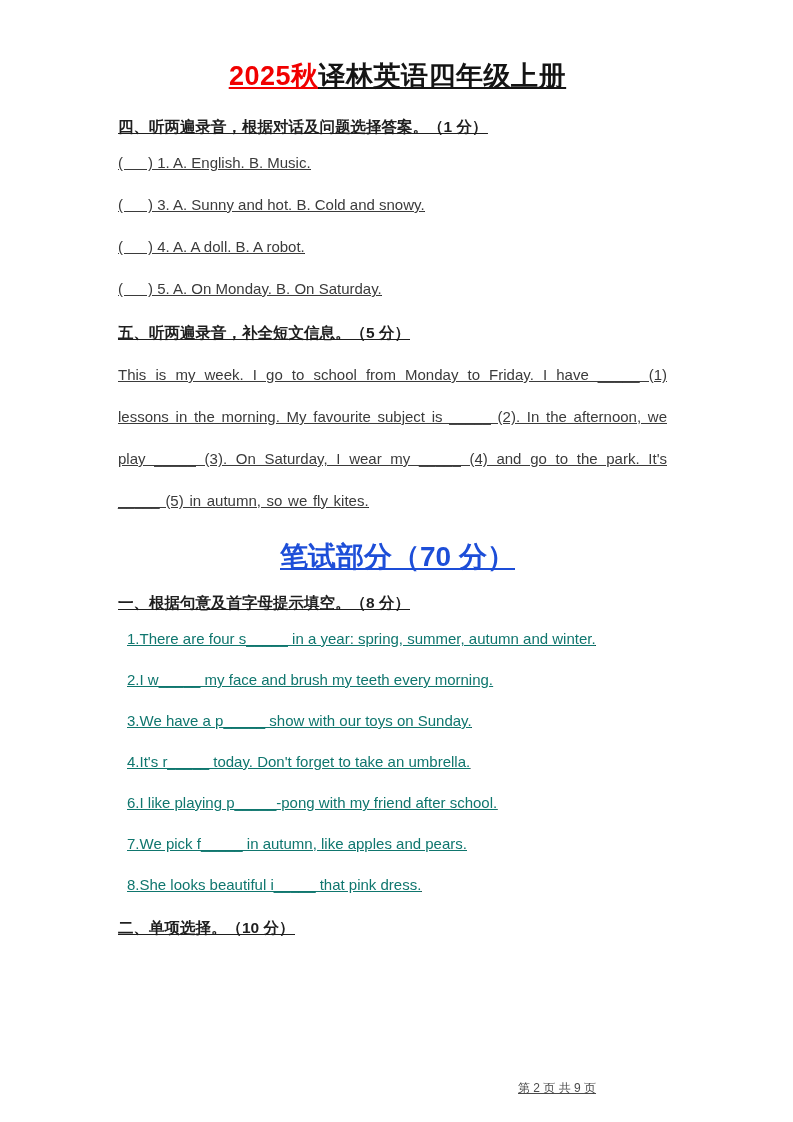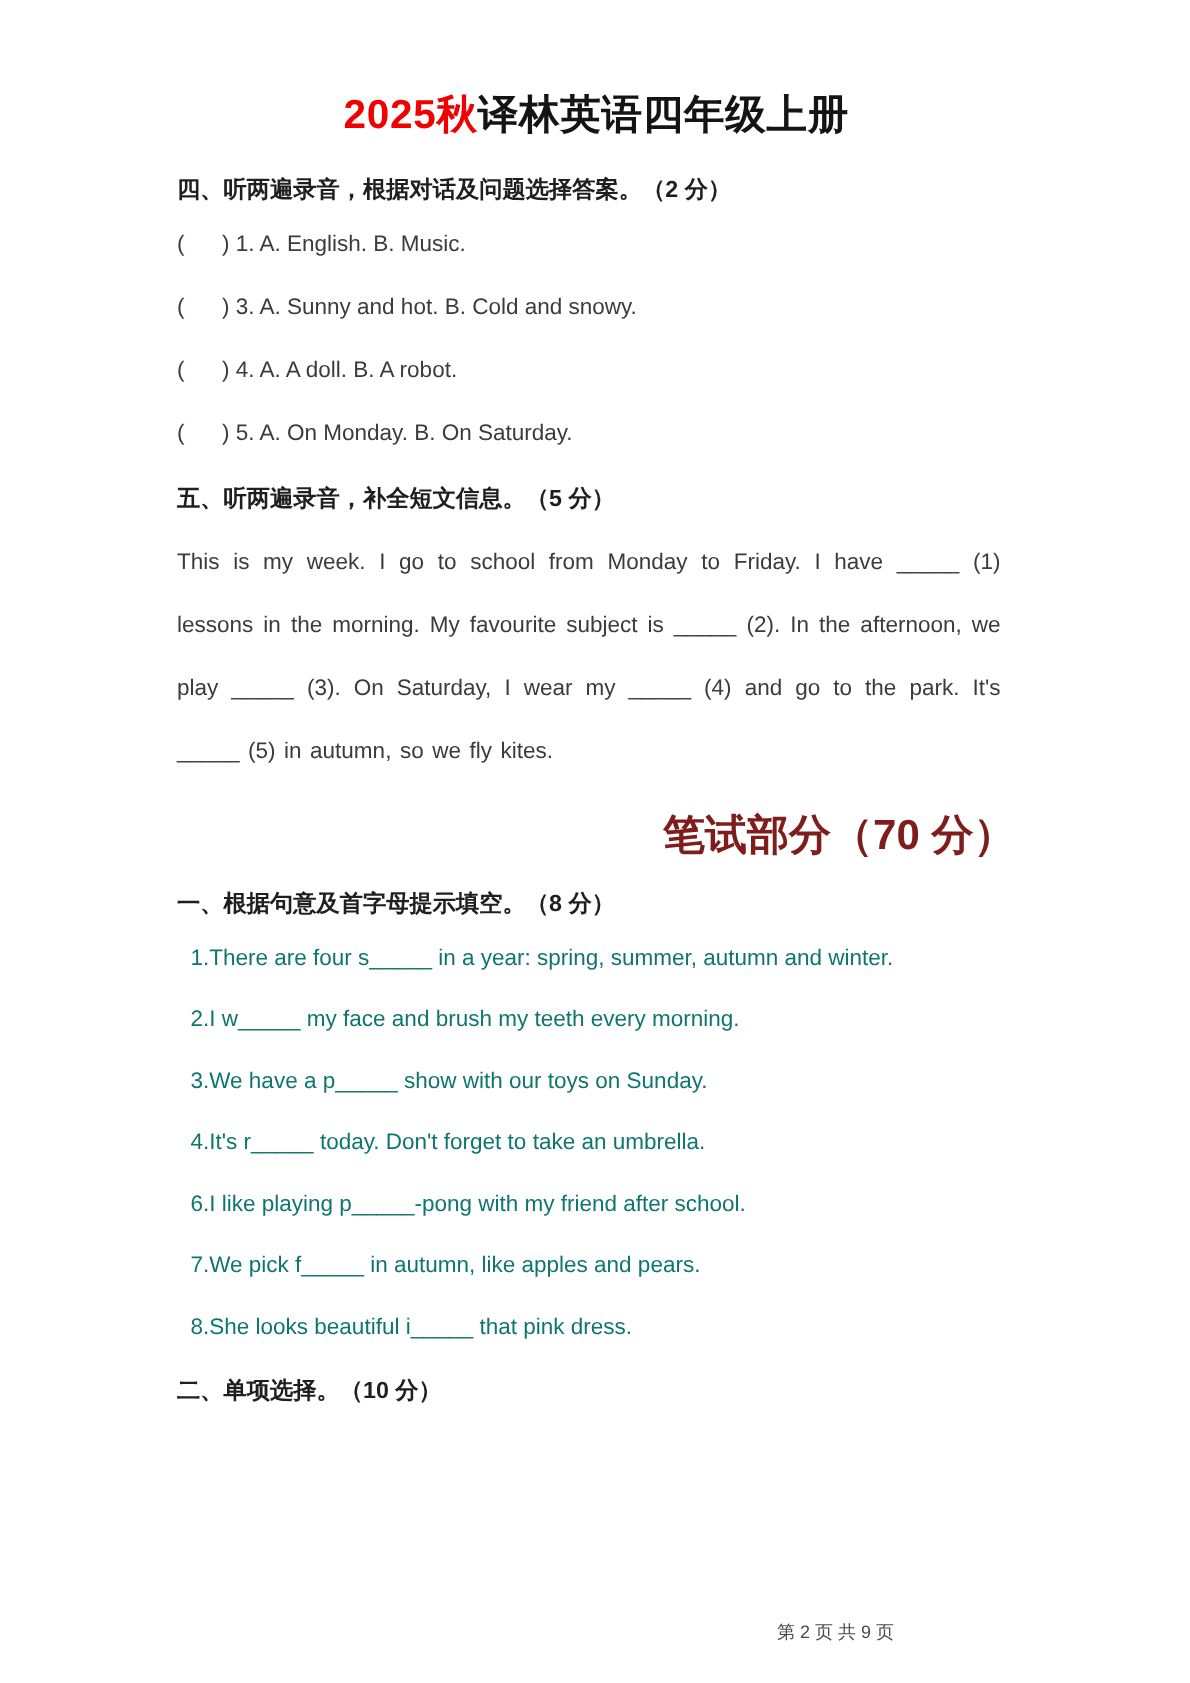--- a/index.html
+++ b/index.html
@@ -1,15 +1,15 @@
 <!DOCTYPE html>
 <html><head>
 <meta charset="utf-8">
 <style>
-  * { box-sizing: border-box; }
+  * { box-sizing: border-box; text-decoration: underline; }
   html, body { margin: 0; padding: 0; background: #ffffff; }
   body { font-family: "Liberation Sans", sans-serif; }
 
   .page {
     position: relative;
     width: 793px;
     height: 1122px;
     margin: 0 auto;
     background: #ffffff;
     padding: 56px 116px 0 118px;
@@ -50,24 +50,24 @@
     font-size: 15px;
     color: #3b3b3b;
     line-height: 42px;
     text-align: justify;
     text-align-last: left;
     word-spacing: 1.5px;
   }
 
   .written-title {
     margin: 12px 0 8px 0;
-    text-align: right;
+    text-align: center;
     font-size: 28px;
     font-weight: bold;
-    color: #7f1d1d;
+    color: #1d4ed8;
     line-height: 46px;
   }
 
   .fill-item {
     font-size: 15px;
     color: #0f766e;
     height: 41px;
     line-height: 41px;
     margin-left: 9px;
     white-space: pre;
@@ -84,21 +84,21 @@
 </style>
 </head>
 <body>
 
 <div class="page">
 
   <h1 class="title">
     <span class="red">2025秋</span><span class="dark">译林英语四年级上册</span>
   </h1>
 
-  <div class="sec-header">四、听两遍录音，根据对话及问题选择答案。（2 分）</div>
+  <div class="sec-header">四、听两遍录音，根据对话及问题选择答案。（1 分）</div>
 
   <div class="choice-item">(      ) 1. A. English. B. Music.</div>
   <div class="choice-item">(      ) 3. A. Sunny and hot. B. Cold and snowy.</div>
   <div class="choice-item">(      ) 4. A. A doll. B. A robot.</div>
   <div class="choice-item">(      ) 5. A. On Monday. B. On Saturday.</div>
 
   <div class="sec-header">五、听两遍录音，补全短文信息。（5 分）</div>
 
   <p class="passage">This is my week. I go to school from Monday to Friday. I have _____ (1) lessons in the morning. My favourite subject is _____ (2). In the afternoon, we play _____ (3). On Saturday, I wear my _____ (4) and go to the park. It's _____ (5) in autumn, so we fly kites.</p>
 

